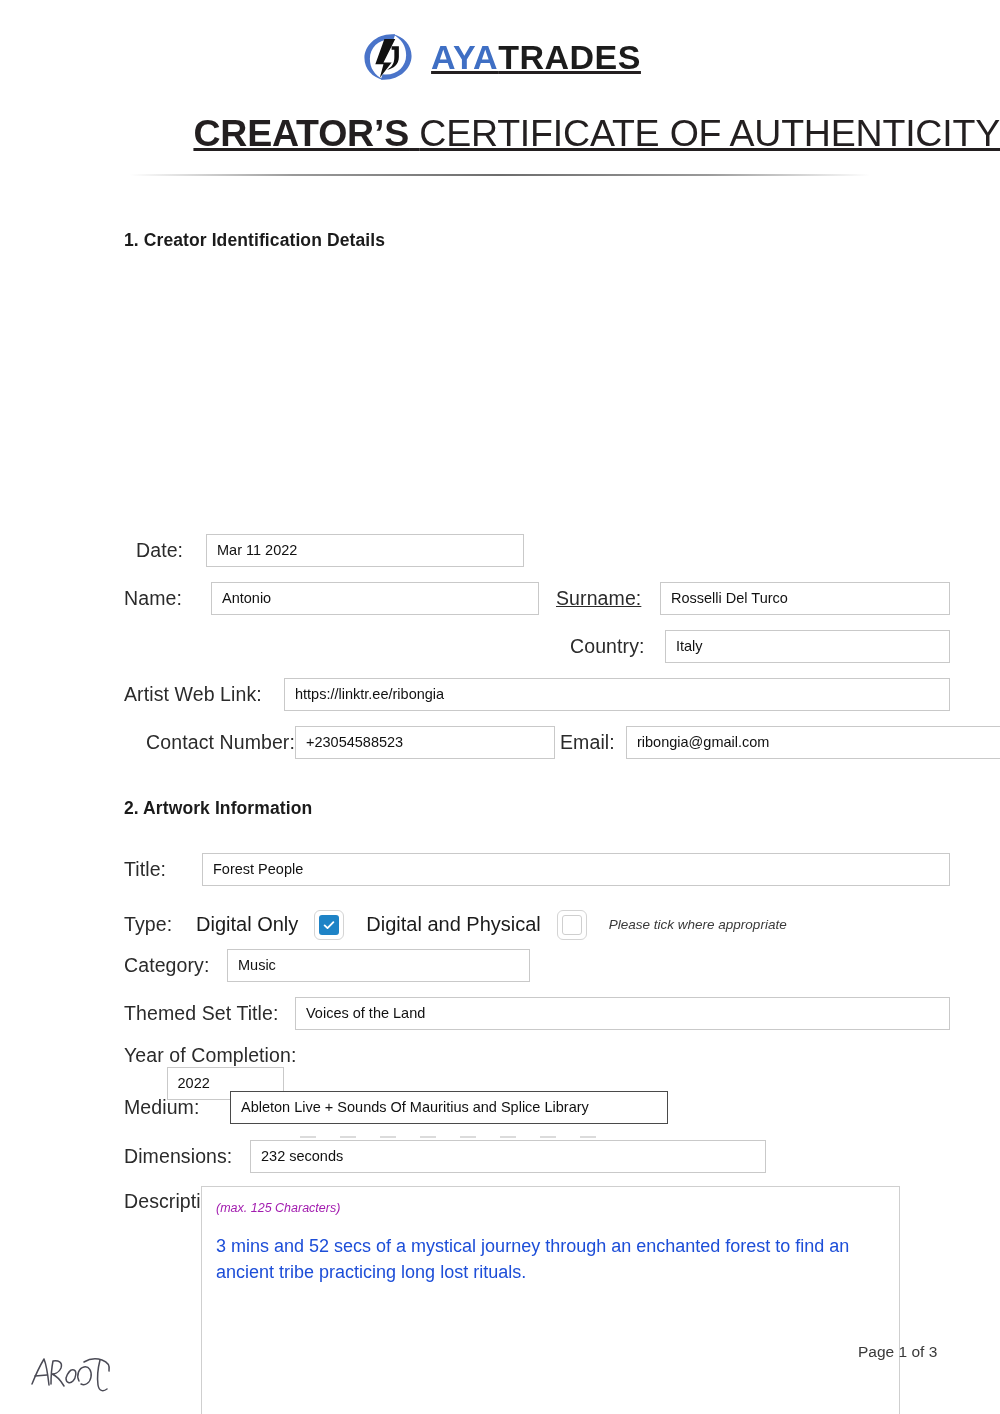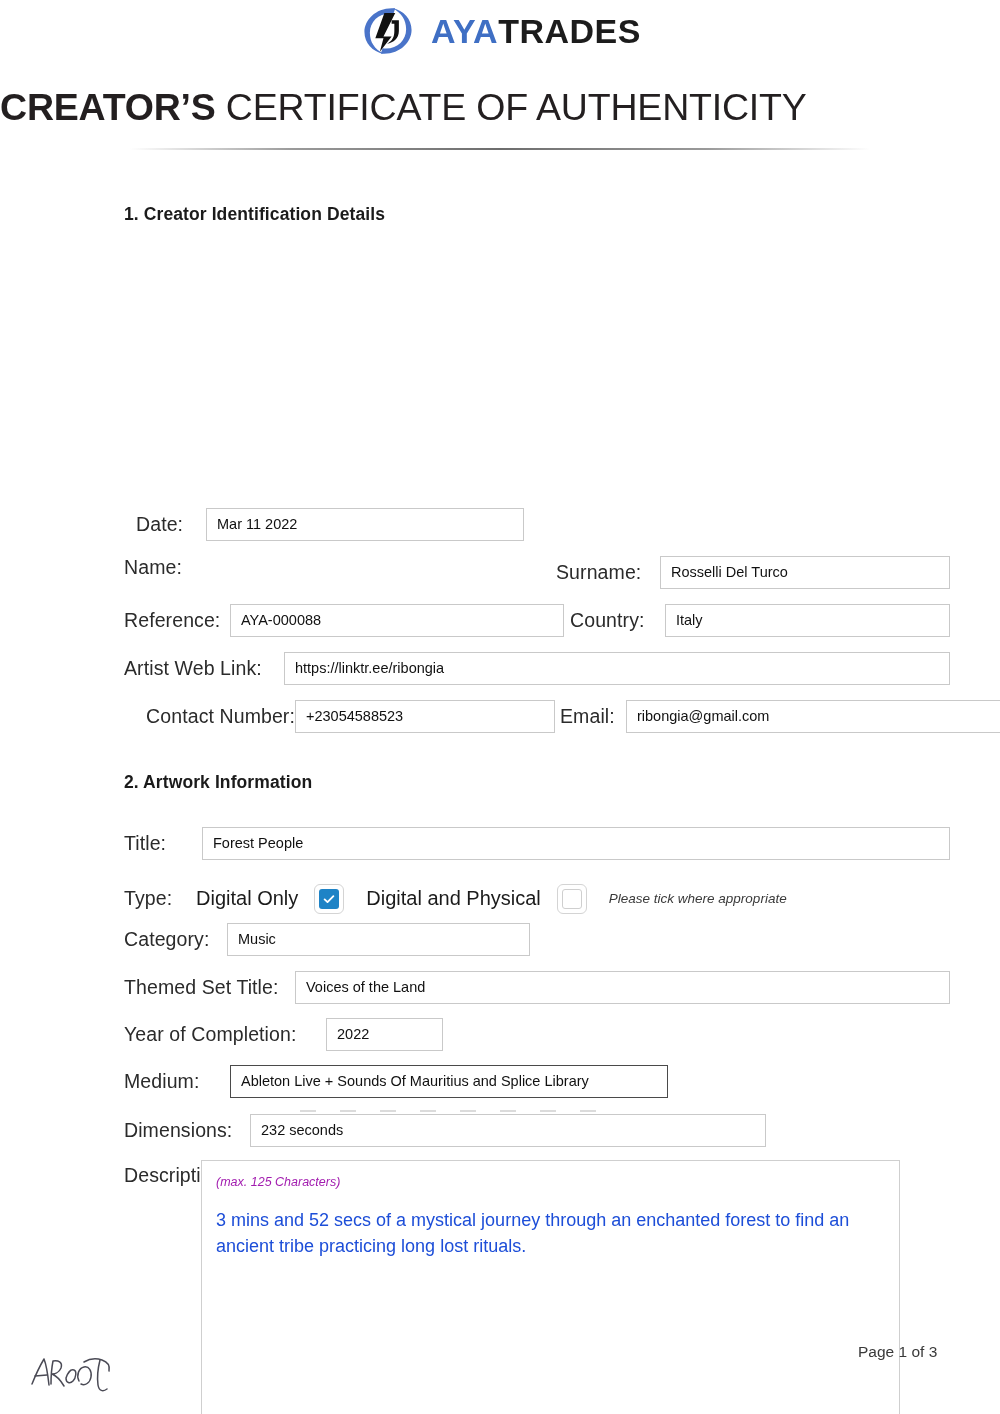--- a/index.html
+++ b/index.html
@@ -8,21 +8,21 @@
     width: 1000px;
     height: 1414px;
     background: #ffffff;
     font-family: "Liberation Sans", sans-serif;
     color: #231f20;
     position: relative;
     overflow: hidden;
   }
 
   
-  .header { text-align: left; }
+  .header { padding-top: 26px; text-align: right; text-decoration: underline; }
   .logo-row {
     display: flex; align-items: center; justify-content: center;
     gap: 14px; height: 62px;
   }
   .logo-mark { width: 58px; height: 58px; display:block; }
   .logo-text {
     font-size: 34px; letter-spacing: 0.5px; font-weight: 700;
     line-height: 1; display: flex; align-items: center;
   }
   .logo-aya { color: #3f6fc4; }
@@ -177,30 +177,27 @@
 
   <div class="section-title" id="sec1-title">1. Creator Identification Details</div>
 
   <div class="row" style="left:136px; top:304px;">
     <div class="lbl" style="width:70px;">Date:</div>
     <div class="field" style="width:318px;">Mar 11 2022</div>
   </div>
 
   <div class="row" style="left:124px; top:352px;">
     <div class="lbl" style="width:87px;">Name:</div>
+    <div class="field" style="width:328px;">Antonio</div>
   </div>
   <div class="row" style="left:556px; top:352px;">
-    <div class="lbl" style="width:104px;">Surname:</div>
+    <div class="lbl" style="width:104px;text-decoration:underline;">Surname:</div>
     <div class="field" style="width:290px;">Rosselli Del Turco</div>
   </div>
 
-  <div class="row" style="left:124px; top:400px;">
-    <div class="lbl" style="width:106px;">Reference:</div>
-    <div class="field" style="width:334px;">AYA-000088</div>
-  </div>
   <div class="row" style="left:570px; top:400px;">
     <div class="lbl" style="width:95px;">Country:</div>
     <div class="field" style="width:285px;">Italy</div>
   </div>
 
   <div class="row" style="left:124px; top:448px;">
     <div class="lbl" style="width:160px;">Artist Web Link:</div>
     <div class="field" style="width:666px;">https://linktr.ee/ribongia</div>
   </div>
 
@@ -243,21 +240,21 @@
   <div class="row" style="left:124px; top:719px;">
     <div class="lbl" style="width:103px;">Category:</div>
     <div class="field" style="width:303px;">Music</div>
   </div>
 
   <div class="row" style="left:124px; top:767px;">
     <div class="lbl" style="width:171px;">Themed Set Title:</div>
     <div class="field" style="width:655px;">Voices of the Land</div>
   </div>
 
-  <div class="row" style="left:124px; top:814px;">
+  <div class="row" style="left:124px; top:814px;flex-direction:column;">
     <div class="lbl" style="width:202px;">Year of Completion:</div>
     <div class="field" style="width:117px;">2022</div>
   </div>
 
   <div class="row" style="left:124px; top:861px;">
     <div class="lbl" style="width:106px;">Medium:</div>
     <div class="field dark" style="width:438px;">Ableton Live + Sounds Of Mauritius and Splice Library</div>
   </div>
 
   <div class="ghost-dots" style="left:300px; top:906px; width:300px;"></div>

